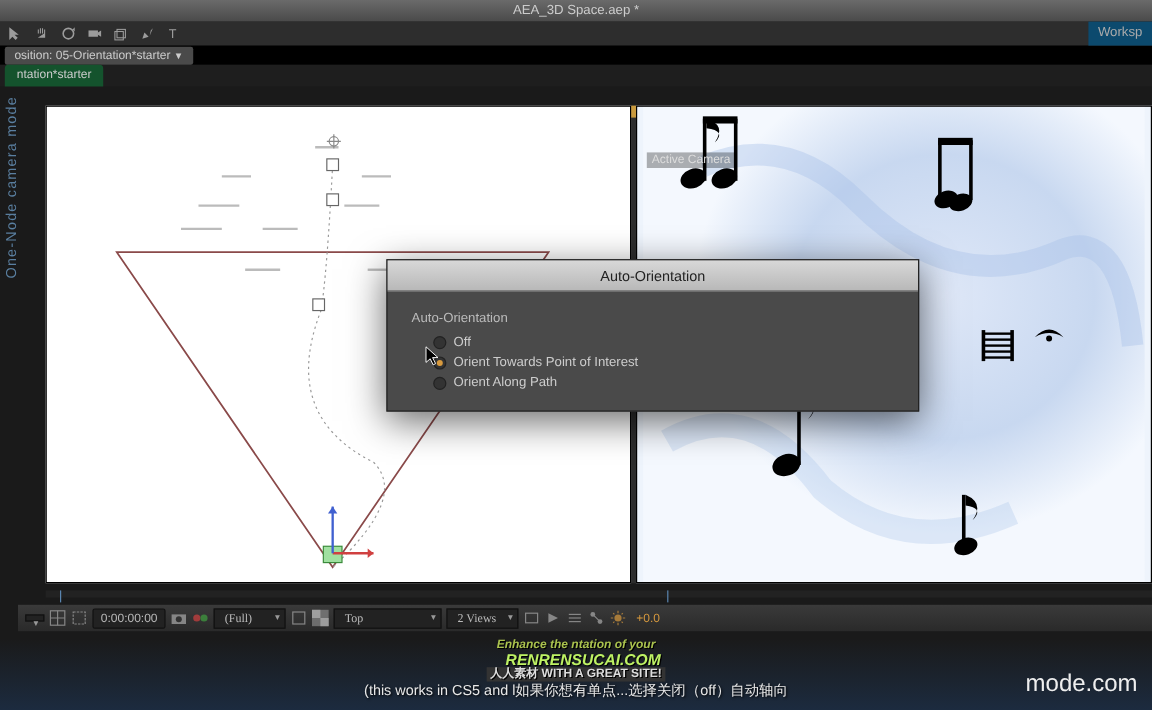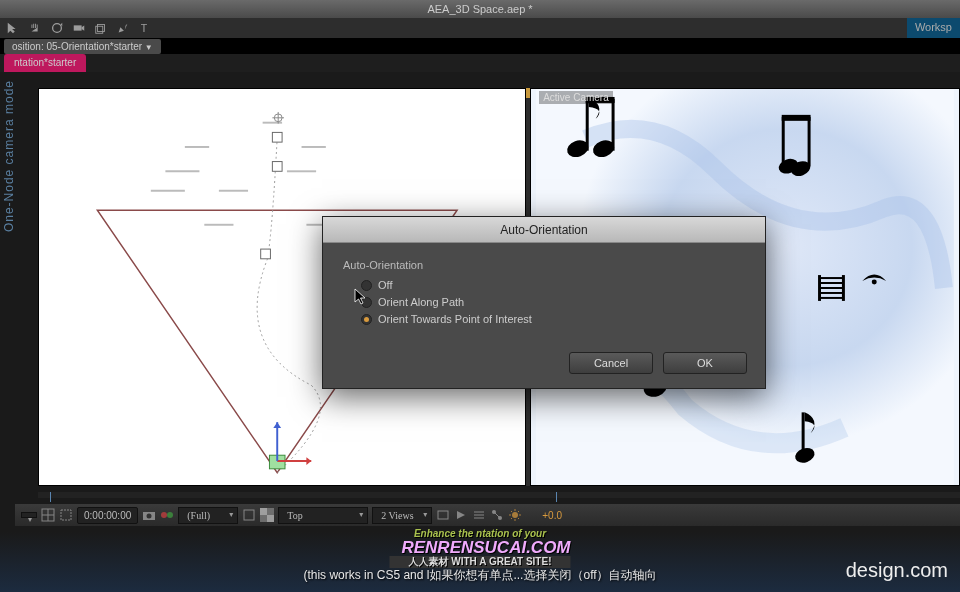--- a/index.html
+++ b/index.html
@@ -4,21 +4,21 @@
 <style>
 * { margin: 0; padding: 0; box-sizing: border-box; font-family: "Lucida Grande", Arial, sans-serif; }
 body { width: 960px; height: 592px; background: #1a1a1a; overflow: hidden; position: relative; }
 .menubar { height: 18px; background: linear-gradient(#6a6a6a, #4a4a4a); color: #ccc; font-size: 11px; text-align: center; line-height: 18px; }
 .toolbar { height: 20px; background: #2d2d2d; display: flex; align-items: center; gap: 8px; padding: 0 6px; }
 .tool-icon { width: 14px; height: 14px; opacity: 0.7; }
 .workspace-label { position: absolute; right: 0; top: 18px; height: 20px; color: #aaa; font-size: 11px; padding: 3px 8px; background: #0c4a6e; }
 .comp-bar { height: 16px; background: #000000; display: flex; align-items: center; padding: 0 4px; }
 .comp-tab { background: #4a4a4a; color: #ccc; font-size: 10px; padding: 2px 8px; border-radius: 2px; margin-right: 4px; }
 .sub-tab-bar { height: 18px; background: #1e1e1e; display: flex; padding: 0 4px; }
-.sub-tab { background: #be185d; color: #ccc; font-size: 10px; padding: 3px 10px; border-top-left-radius: 3px; border-top-right-radius: 3px; }
+.sub-tab { background: #14532d; color: #ccc; font-size: 10px; padding: 3px 10px; border-top-left-radius: 3px; border-top-right-radius: 3px; }
 .side-label { position: absolute; left: 2px; top: 80px; writing-mode: vertical-rl; transform: rotate(180deg); color: #5a7fa0; font-size: 12px; letter-spacing: 1px; }
 .viewport-container { position: absolute; left: 38px; top: 88px; right: 0; height: 398px; display: flex; background: #2d2d2d; }
 .viewport-left { flex: 1; background: #fff; border: 1px solid #000; position: relative; overflow: hidden; }
 .viewport-divider { width: 4px; background: #2d2d2d; position: relative; }
 .viewport-divider::before { content: ""; position: absolute; top: 0; left: 0; right: 0; height: 10px; background: #c99a3e; }
 .viewport-right { flex: 0.88; background: #eef4fc; border: 1px solid #000; position: relative; overflow: hidden; }
 .view-label { position: absolute; top: 2px; left: 8px; color: #333; font-size: 10px; z-index: 5; }
 .bottom-bar { position: absolute; left: 15px; right: 0; top: 504px; height: 22px; background: linear-gradient(#3a3a3a,#2a2a2a); display: flex; align-items: center; gap: 4px; padding: 0 6px; font-size: 10px; color: #bbb; }
 .bb-box { background: #222; border: 1px solid #111; padding: 2px 6px; border-radius: 2px; }
 .bb-dropdown { background: #222; border: 1px solid #111; padding: 2px 6px 2px 8px; min-width: 40px; position: relative; font-family: Liberation Serif, serif; }
@@ -28,23 +28,23 @@
 .dialog-body { padding: 16px 20px 12px; }
 .group-label { color: #bbb; font-size: 11px; margin-bottom: 8px; }
 .radio-row { display: flex; align-items: center; gap: 6px; margin-left: 18px; margin-bottom: 5px; color: #ccc; font-size: 11px; }
 .radio { width: 11px; height: 11px; border-radius: 50%; border: 1px solid #222; background: #333; display: inline-flex; align-items: center; justify-content: center; }
 .radio.selected::after { content: ""; width: 5px; height: 5px; border-radius: 50%; background: #d89a3e; }
 .dialog-buttons { display: flex; justify-content: flex-end; gap: 10px; padding: 10px 18px 14px; }
 .dlg-btn { width: 84px; height: 22px; background: linear-gradient(#5a5a5a,#3e3e3e); color: #ddd; font-size: 11px; border: 1px solid #222; border-radius: 3px; text-align: center; line-height: 20px; cursor: pointer; }
 .subtitle { position: absolute; bottom: 8px; left: 0; right: 0; text-align: center; color: #e8e8e8; font-size: 12px; text-shadow: 1px 1px 2px #000; }
 .lynda { position: absolute; right: 12px; bottom: 10px; color: #eee; font-size: 20px; font-weight: 300; }
 .watermark { position: absolute; bottom: 24px; left: 50%; transform: translateX(-50%); font-size: 10px; color: #aac24e; font-style: italic; font-weight: bold; text-shadow: 1px 1px 0 #000; text-align: center; line-height: 1; }
-.watermark .big { font-size: 17px; color: #f0abfc; margin-left: 12px; }
+.watermark .big { font-size: 13px; color: #bef264; margin-left: 12px; }
 .cursor { position: absolute; z-index: 100; pointer-events: none; }
-.exposure { color: #d89a3e; margin-left: 16px; }
+.exposure { color: #d89a3e; margin-left: 4px; }
 .bb-icon { width: 14px; height: 14px; opacity: 0.7; flex-shrink: 0; }
 .rule-line { position: absolute; left: 38px; right: 0; top: 492px; height: 6px; background: #222; }
 .rule-marker { position: absolute; top: 0; width: 1px; height: 10px; background: #5a85b0; }
 .bg-blue { position: absolute; bottom: 0; left: 0; right: 0; height: 60px; background: linear-gradient(rgba(30,60,100,0), rgba(30,60,100,0.5)); }
 </style>
 </head>
 <body>
 
 <div class="menubar">
   <span>AEA_3D Space.aep *</span>
@@ -122,21 +122,21 @@
         <rect x="-8" y="-6" width="16" height="14" fill="#a0e0a0" stroke="#3a8a3a"></rect>
         <line x1="0" y1="0" x2="35" y2="0" stroke="#d04040" stroke-width="2"></line>
         <path d="M35 0 L30 -4 L30 4 Z" fill="#d04040"></path>
         <line x1="0" y1="0" x2="0" y2="-40" stroke="#4060d0" stroke-width="2"></line>
         <path d="M0 -40 L-4 -34 L4 -34 Z" fill="#4060d0"></path>
       </g>
     </svg>
   </div>
   <div class="viewport-divider"></div>
   <div class="viewport-right">
-    <div class="view-label" style="background:rgba(0,0,0,0.3);color:#ddd;padding:1px 4px;">Active Camera</div>
+    <div class="view-label" style="background:rgba(0,0,0,0.3);color:#ddd;padding:1px 4px;margin-top:36px;">Active Camera</div>
     
     <svg width="100%" height="100%" viewBox="0 0 420 398">
       <defs>
         <radialGradient id="smoke" cx="60%" cy="40%">
           <stop offset="0%" stop-color="#dfe8f8"></stop>
           <stop offset="60%" stop-color="#c8d8f0"></stop>
           <stop offset="100%" stop-color="#f4f8fe"></stop>
         </radialGradient>
       </defs>
       <rect width="420" height="398" fill="url(#smoke)"></rect>
@@ -258,41 +258,37 @@
 
 <div class="dialog">
   <div class="dialog-title">Auto-Orientation</div>
   <div class="dialog-body">
     <div class="group-label">Auto-Orientation</div>
     <div class="radio-row">
       <span class="radio"></span>
       <span>Off</span>
     </div>
     <div class="radio-row">
+      <span class="radio selected"></span>
+      <span>Orient Towards Point of Interest</span>
+    </div>
+    <div class="radio-row">
       <span class="radio"></span>
       <span>Orient Along Path</span>
     </div>
-    <div class="radio-row">
-      <span class="radio selected"></span>
-      <span>Orient Towards Point of Interest</span>
-    </div>
-  </div>
-  <div class="dialog-buttons">
-    <div class="dlg-btn">Cancel</div>
-    <div class="dlg-btn">OK</div>
   </div>
 </div>
 
 <svg class="cursor" style="left:354px; top:288px;" width="16" height="18" viewBox="0 0 16 18">
   <path d="M1 1 L1 14 L4.5 11 L7 16 L9 15 L6.5 10 L11 10 Z" fill="#000" stroke="#fff" stroke-width="0.8"></path>
 </svg>
 
 <div class="bg-blue"></div>
 
 <div class="subtitle">(this works in CS5 and l如果你想有单点...选择关闭（off）自动轴向</div>
 
 <div class="watermark">
   <div>Enhance the ntation of your</div>
   <div class="big">RENRENSUCAI.COM</div>
   <div style="color:#ddd;font-style:normal;background:#333;padding:1px 3px;">人人素材 WITH A GREAT SITE!</div>
 </div>
 
-<div class="lynda">design.com</div>
+<div class="lynda">mode.com</div>
 
 </body></html>

